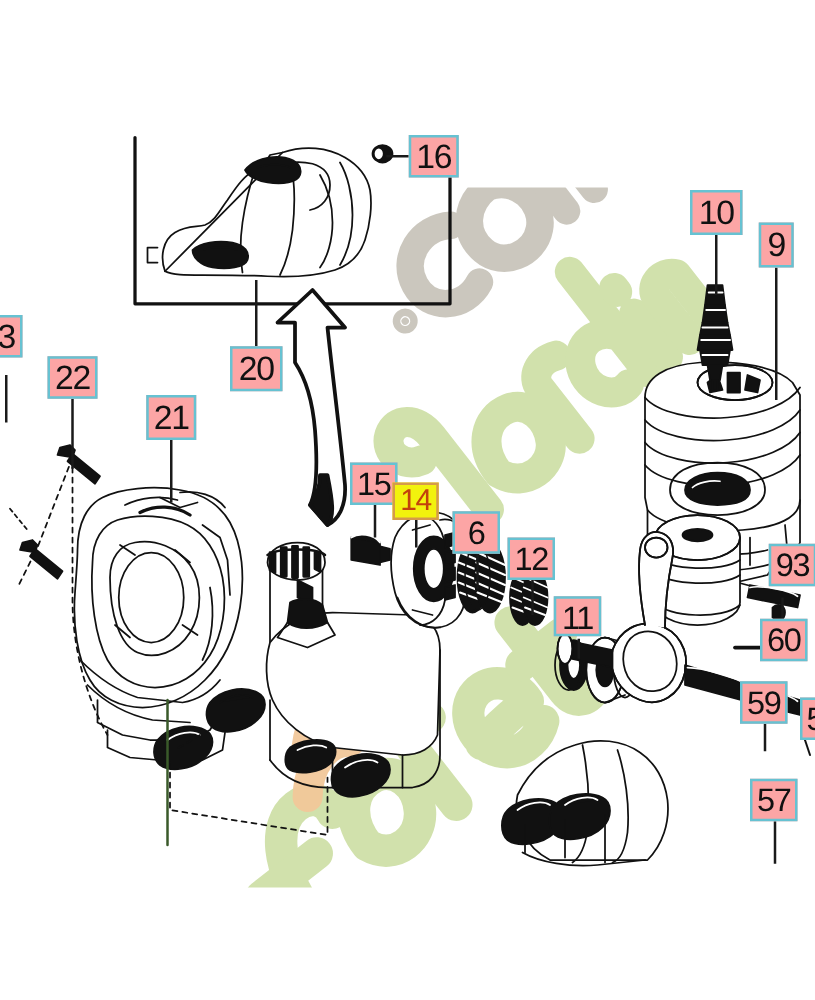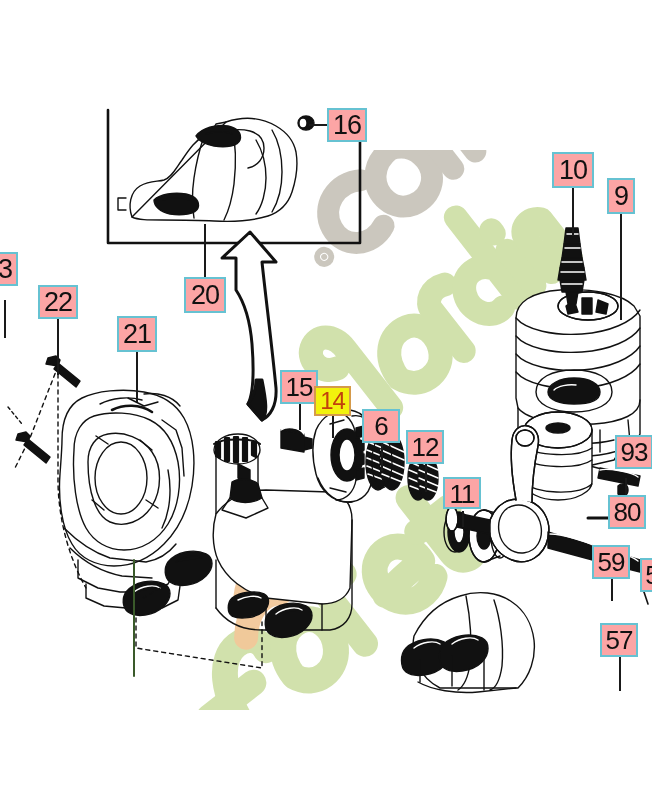--- a/index.html
+++ b/index.html
@@ -445,21 +445,21 @@
       <div class="lbl" style="left: 406px; top: 430px; width: 38px; height: 34px; font-size: 26px;">
         <span>12</span>
       </div>
       <div class="lbl" style="left: 443px; top: 477px; width: 38px; height: 32px; font-size: 26px; align-items: flex-end;">
         <span>11</span>
       </div>
       <div class="lbl" style="left: 615px; top: 435px; width: 38px; height: 34px; font-size: 26px;">
         <span>93</span>
       </div>
       <div class="lbl" style="left: 608px; top: 495px; width: 38px; height: 34px; font-size: 26px;">
-        <span>80</span>
+        <span>60</span>
       </div>
       <div class="lbl" style="left: 592px; top: 545px; width: 38px; height: 34px; font-size: 26px;">
         <span>59</span>
       </div>
       <div class="lbl" style="left: 640px; top: 558px; width: 24px; height: 34px; font-size: 26px;">
         <span>5</span>
       </div>
       <div class="lbl" style="left: 600px; top: 623px; width: 38px; height: 34px; font-size: 26px;">
         <span>57</span>
       </div>

